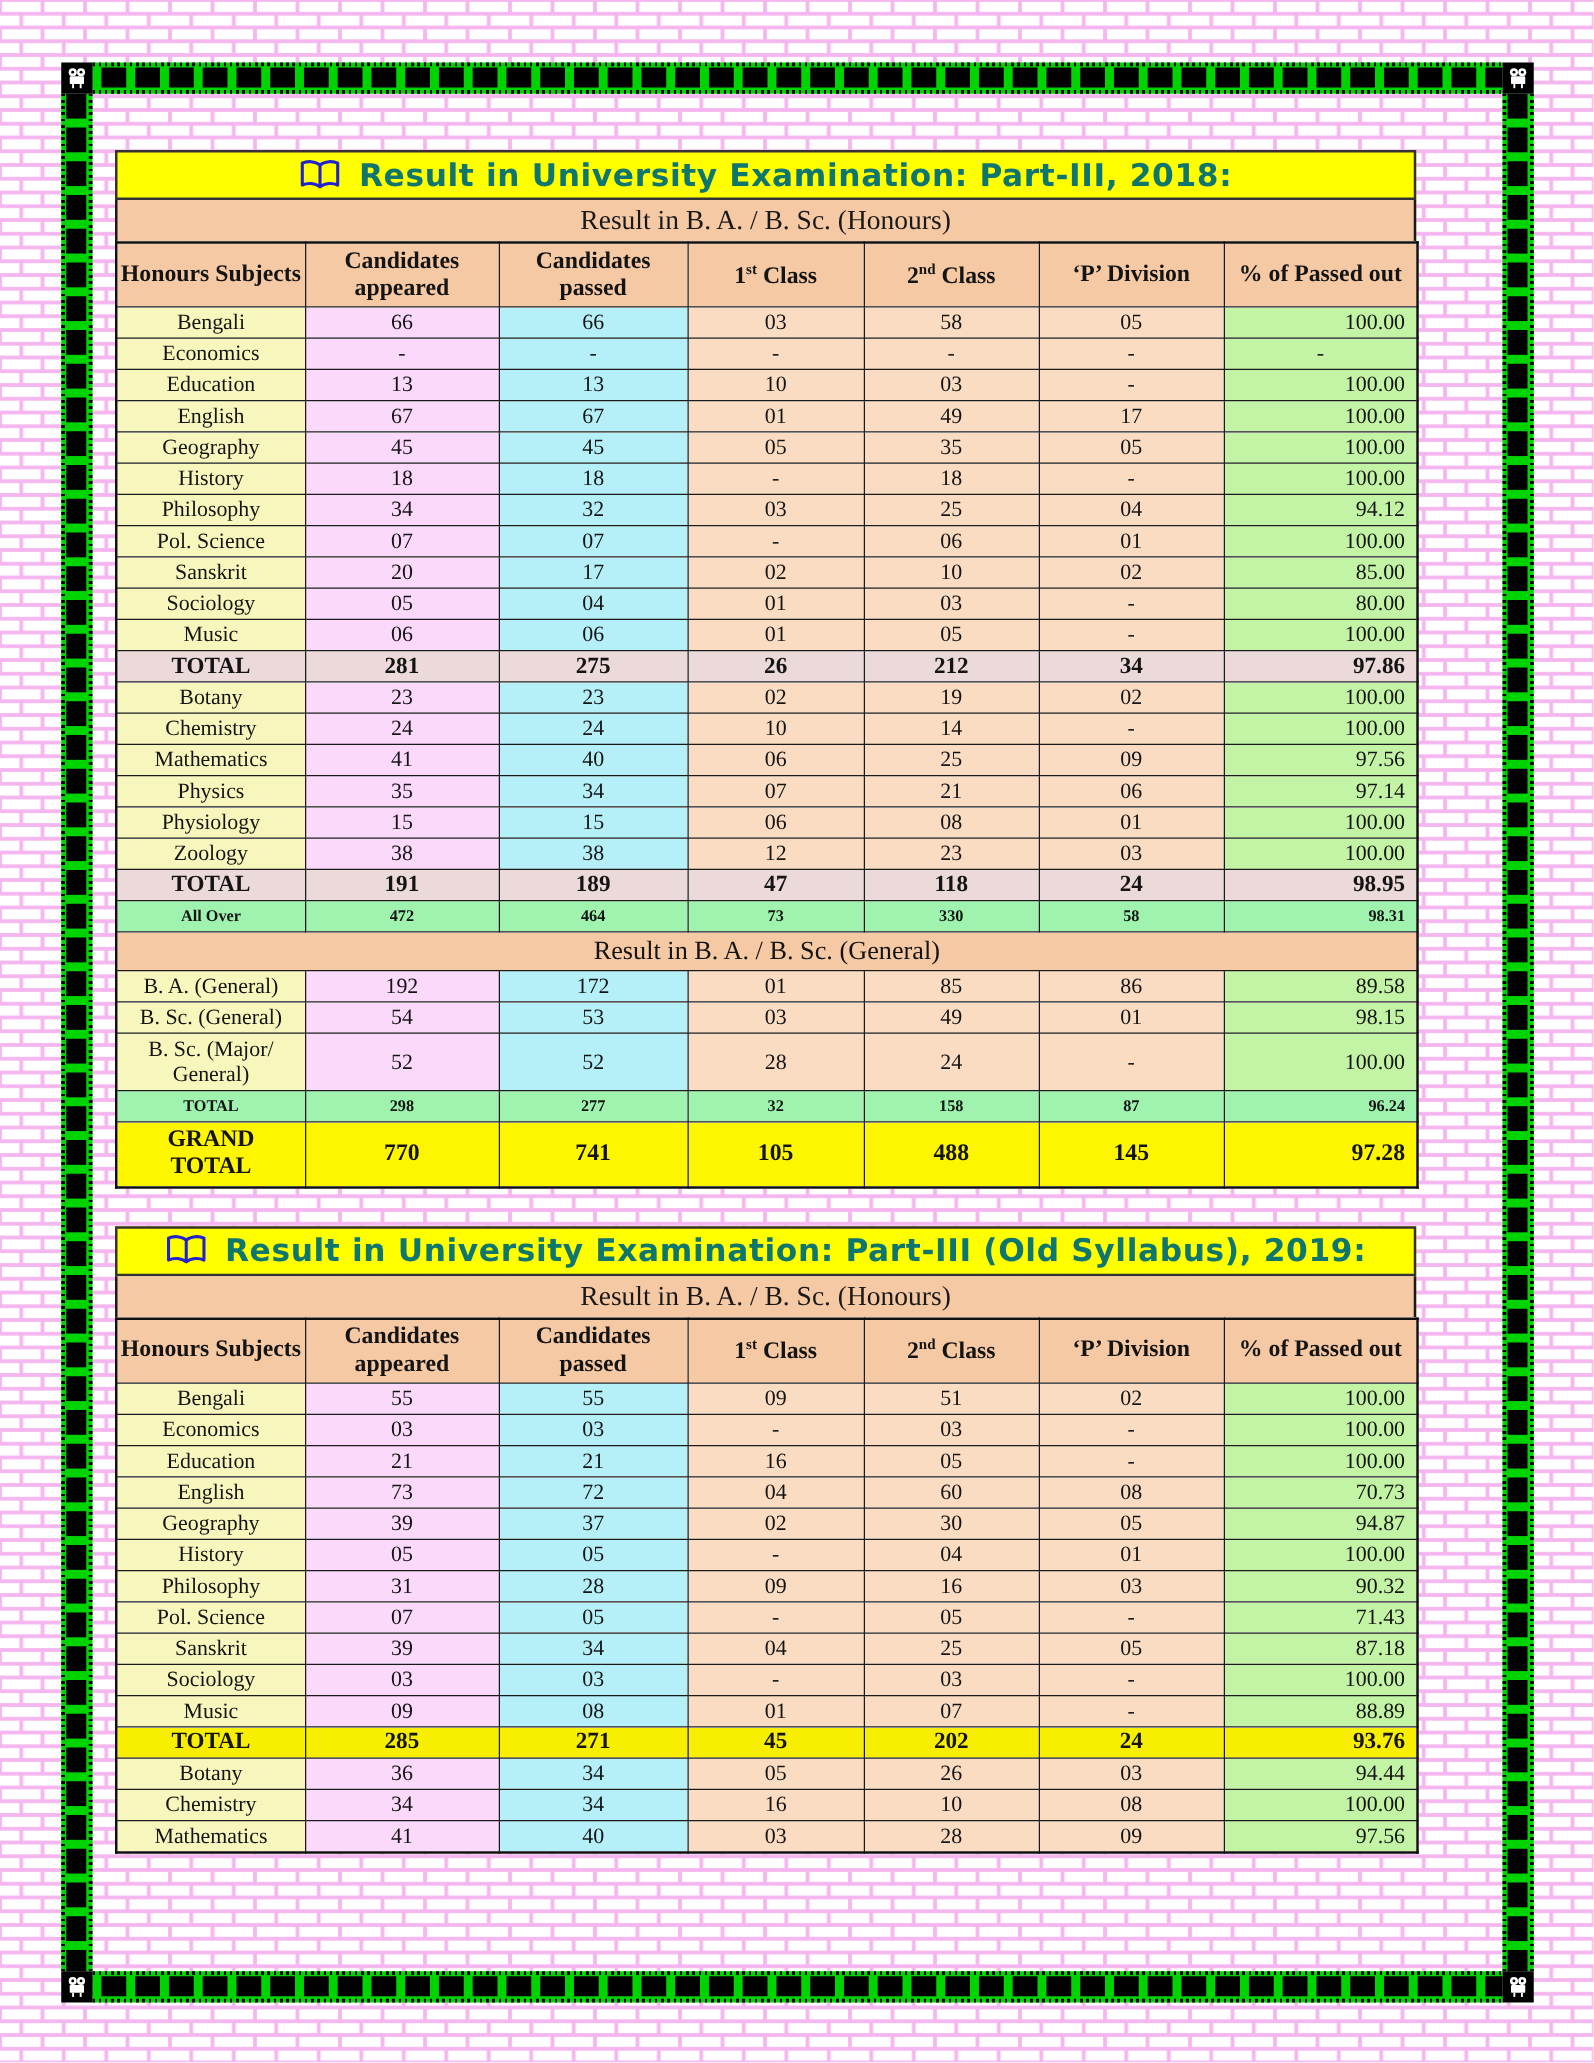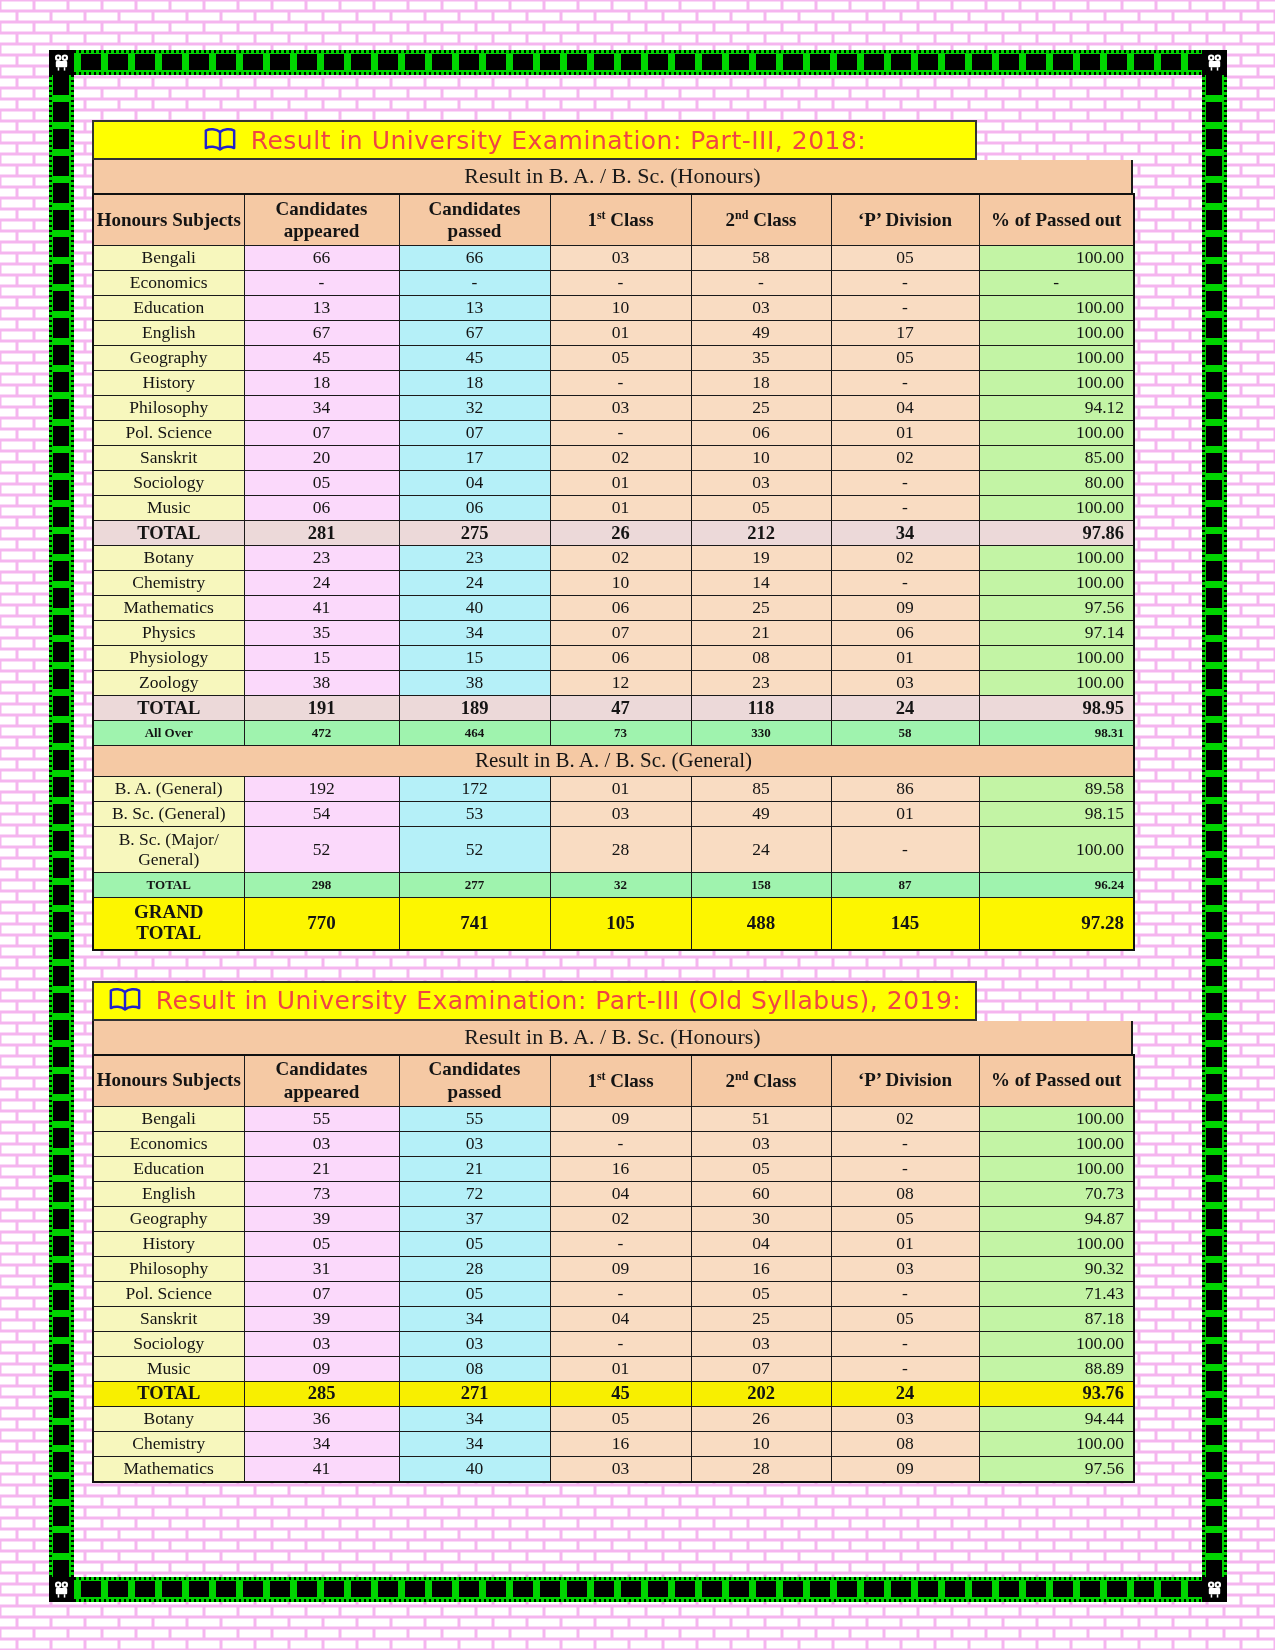--- a/index.html
+++ b/index.html
@@ -37,24 +37,24 @@
     position:absolute;width:25px;height:25px;background:#000;z-index:2;
     display:flex;align-items:center;justify-content:center;
   }
   .corner-tl{left:49px;top:50px;} .corner-tr{left:1202px;top:50px;}
   .corner-bl{left:49px;top:1577px;} .corner-br{left:1202px;top:1577px;}
 
   
   .content{position:absolute;left:92px;top:120px;width:1041px;z-index:3;}
   .tbl-block{margin:0 0 30px 0;}
   .tbl-title{
-    box-sizing:border-box;width:885px;height:40px;background:#ffff00;
+    box-sizing:border-box;width:1041px;height:40px;background:#ffff00;
     border:2px solid #333;display:flex;align-items:center;justify-content:center;gap:14px;
-    font-family:"DejaVu Sans", sans-serif;font-weight:normal;font-size:25px;
-    color:#ef4444;letter-spacing:.5px;
+    font-family:"DejaVu Sans", sans-serif;font-weight:bold;font-size:25px;
+    color:#0f766e;letter-spacing:.5px;
   }
   .tbl-subtitle{
     box-sizing:border-box;width:1041px;background:#f5c9a4;
     border:2px solid #1a1a1a;border-top:none;border-bottom:none;
     text-align:center;font-weight:normal;font-size:22px;color:#191919;
     padding:3px 0 4px 0;
   }
   table{border-collapse:collapse;table-layout:fixed;width:1041px;background:#fff;}
   th,td{border:1.6px solid #1a1a1a;padding:0;text-align:center;color:#141414;overflow:hidden;}
   table{border:2px solid #111;}

